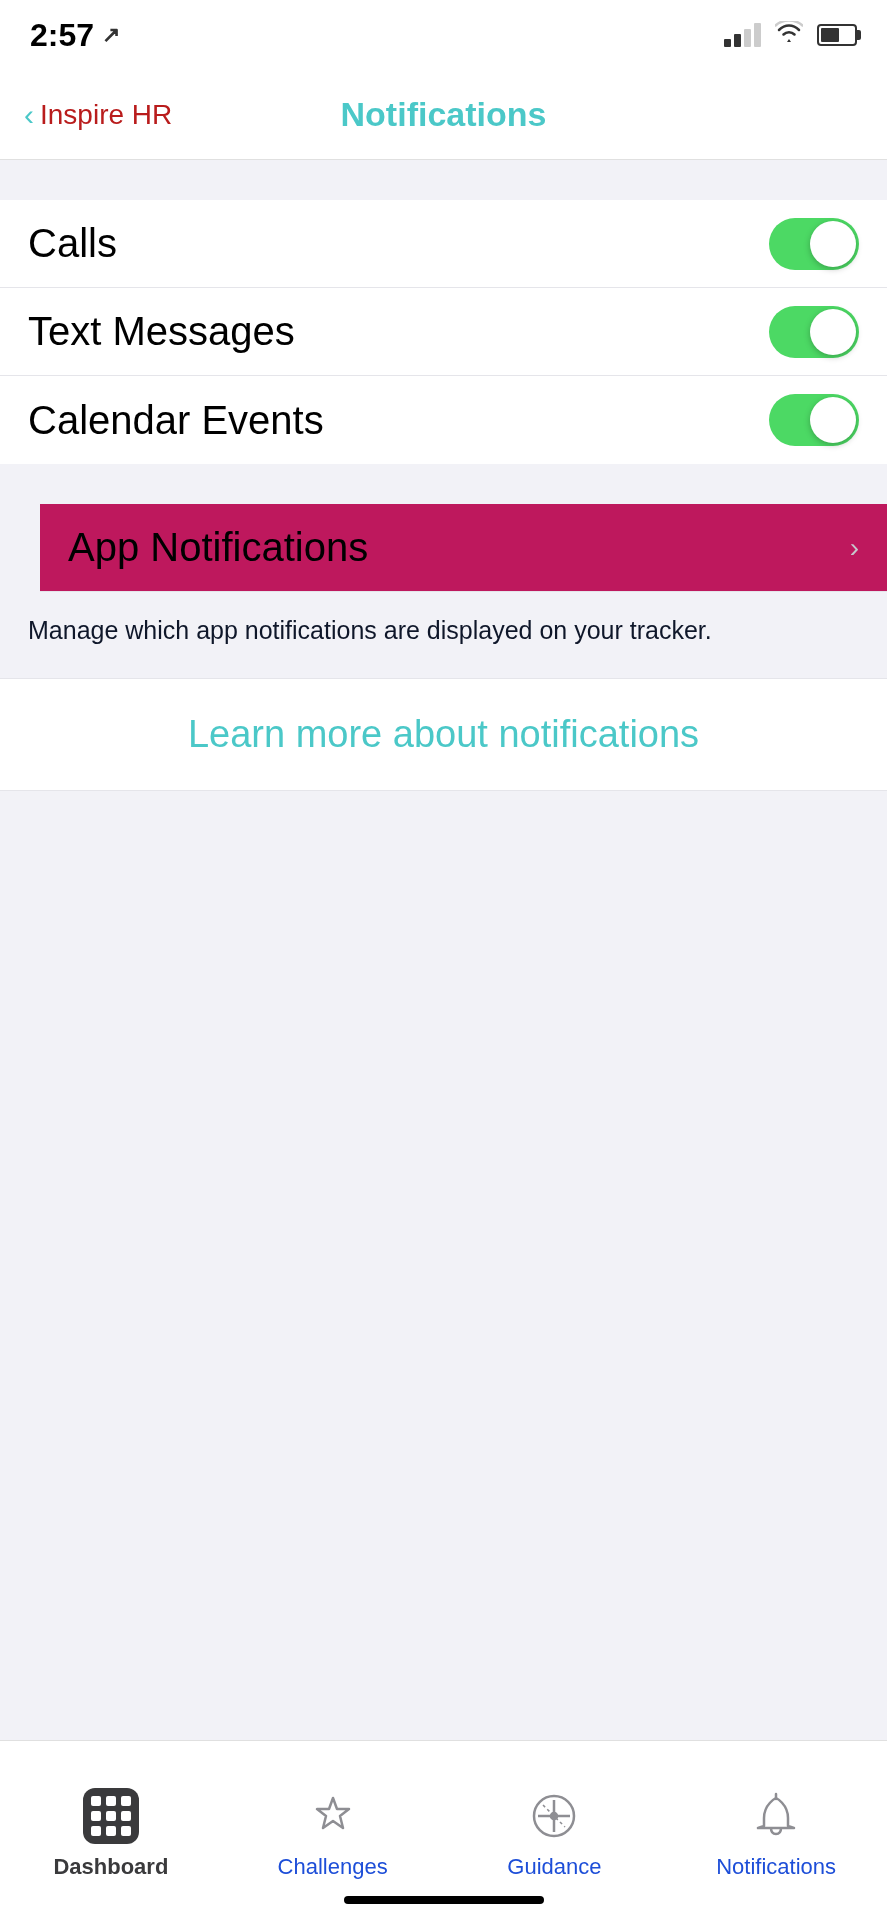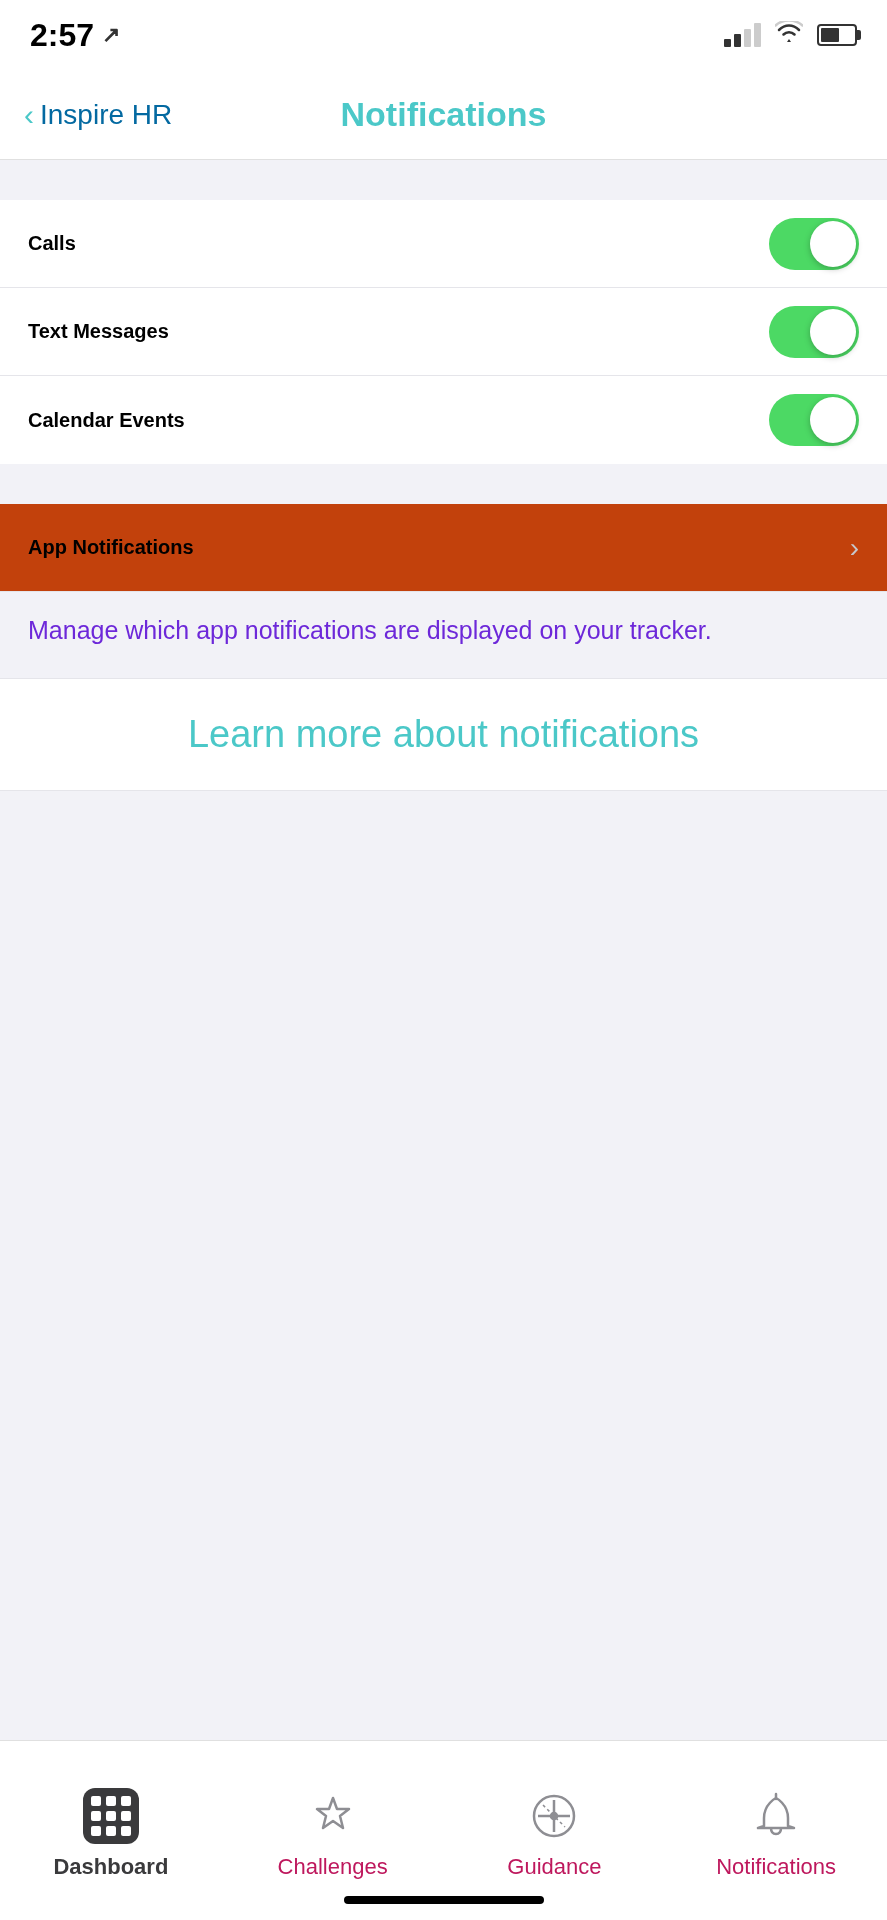--- a/index.html
+++ b/index.html
@@ -111,21 +111,21 @@
       cursor: pointer;
       text-decoration: none;
     }
     .nav-back-chevron {
       font-size: 30px;
       color: #4bc8c8;
       font-weight: 300;
     }
     .nav-back-label {
       font-size: 28px;
-      color: #0369a1;
+      color: #b91c1c;
     }
     .nav-title {
       font-size: 34px;
       font-weight: 700;
       color: #4bc8c8;
     }
 
     
     .section-gap {
       height: 40px;
@@ -141,23 +141,23 @@
       align-items: center;
       justify-content: space-between;
       padding: 0 28px;
       height: 88px;
       border-bottom: 1px solid #e5e5ea;
     }
     .settings-row:last-child {
       border-bottom: none;
     }
     .row-label {
-      font-size: 20px;
+      font-size: 40px;
       color: #000000;
-      font-weight: 700;
+      font-weight: 400;
     }
 
     
     .toggle {
       width: 90px;
       height: 52px;
       border-radius: 26px;
       background: #4cd964;
       position: relative;
       cursor: pointer;
@@ -173,42 +173,43 @@
       right: 3px;
       box-shadow: 0 2px 6px rgba(0,0,0,0.25);
     }
 
     
     .section-gap-small {
       height: 40px;
       background: #f2f2f7;
     }
     .app-notifications-section {
-      background: #c2410c;
+      background: #be185d;
+      margin-left: 40px;
     }
     .app-notif-row {
       display: flex;
       align-items: center;
       justify-content: space-between;
       padding: 0 28px;
       height: 88px;
       border-bottom: 1px solid #e5e5ea;
       cursor: pointer;
     }
     .chevron-right {
       font-size: 28px;
       color: #c7c7cc;
     }
     .app-notif-desc {
       padding: 20px 28px 28px;
       background: #f2f2f7;
     }
     .app-notif-desc-text {
       font-size: 25px;
-      color: #6d28d9;
+      color: #0f172a;
       line-height: 1.5;
     }
 
     
     .learn-more-section {
       background: #ffffff;
       margin-top: 0;
       padding: 34px 28px;
       display: flex;
       justify-content: center;
@@ -265,21 +266,21 @@
       grid-template-columns: repeat(3, 1fr);
       gap: 5px;
       padding: 8px;
     }
     .tab-icon-dashboard span {
       background: #ffffff;
       border-radius: 2px;
     }
     .tab-label {
       font-size: 22px;
-      color: #be185d;
+      color: #1d4ed8;
     }
     .tab-label.active {
       color: #3a3a3c;
       font-weight: 600;
     }
     
     .tab-svg {
       width: 52px;
       height: 52px;
       stroke: #8e8e93;

